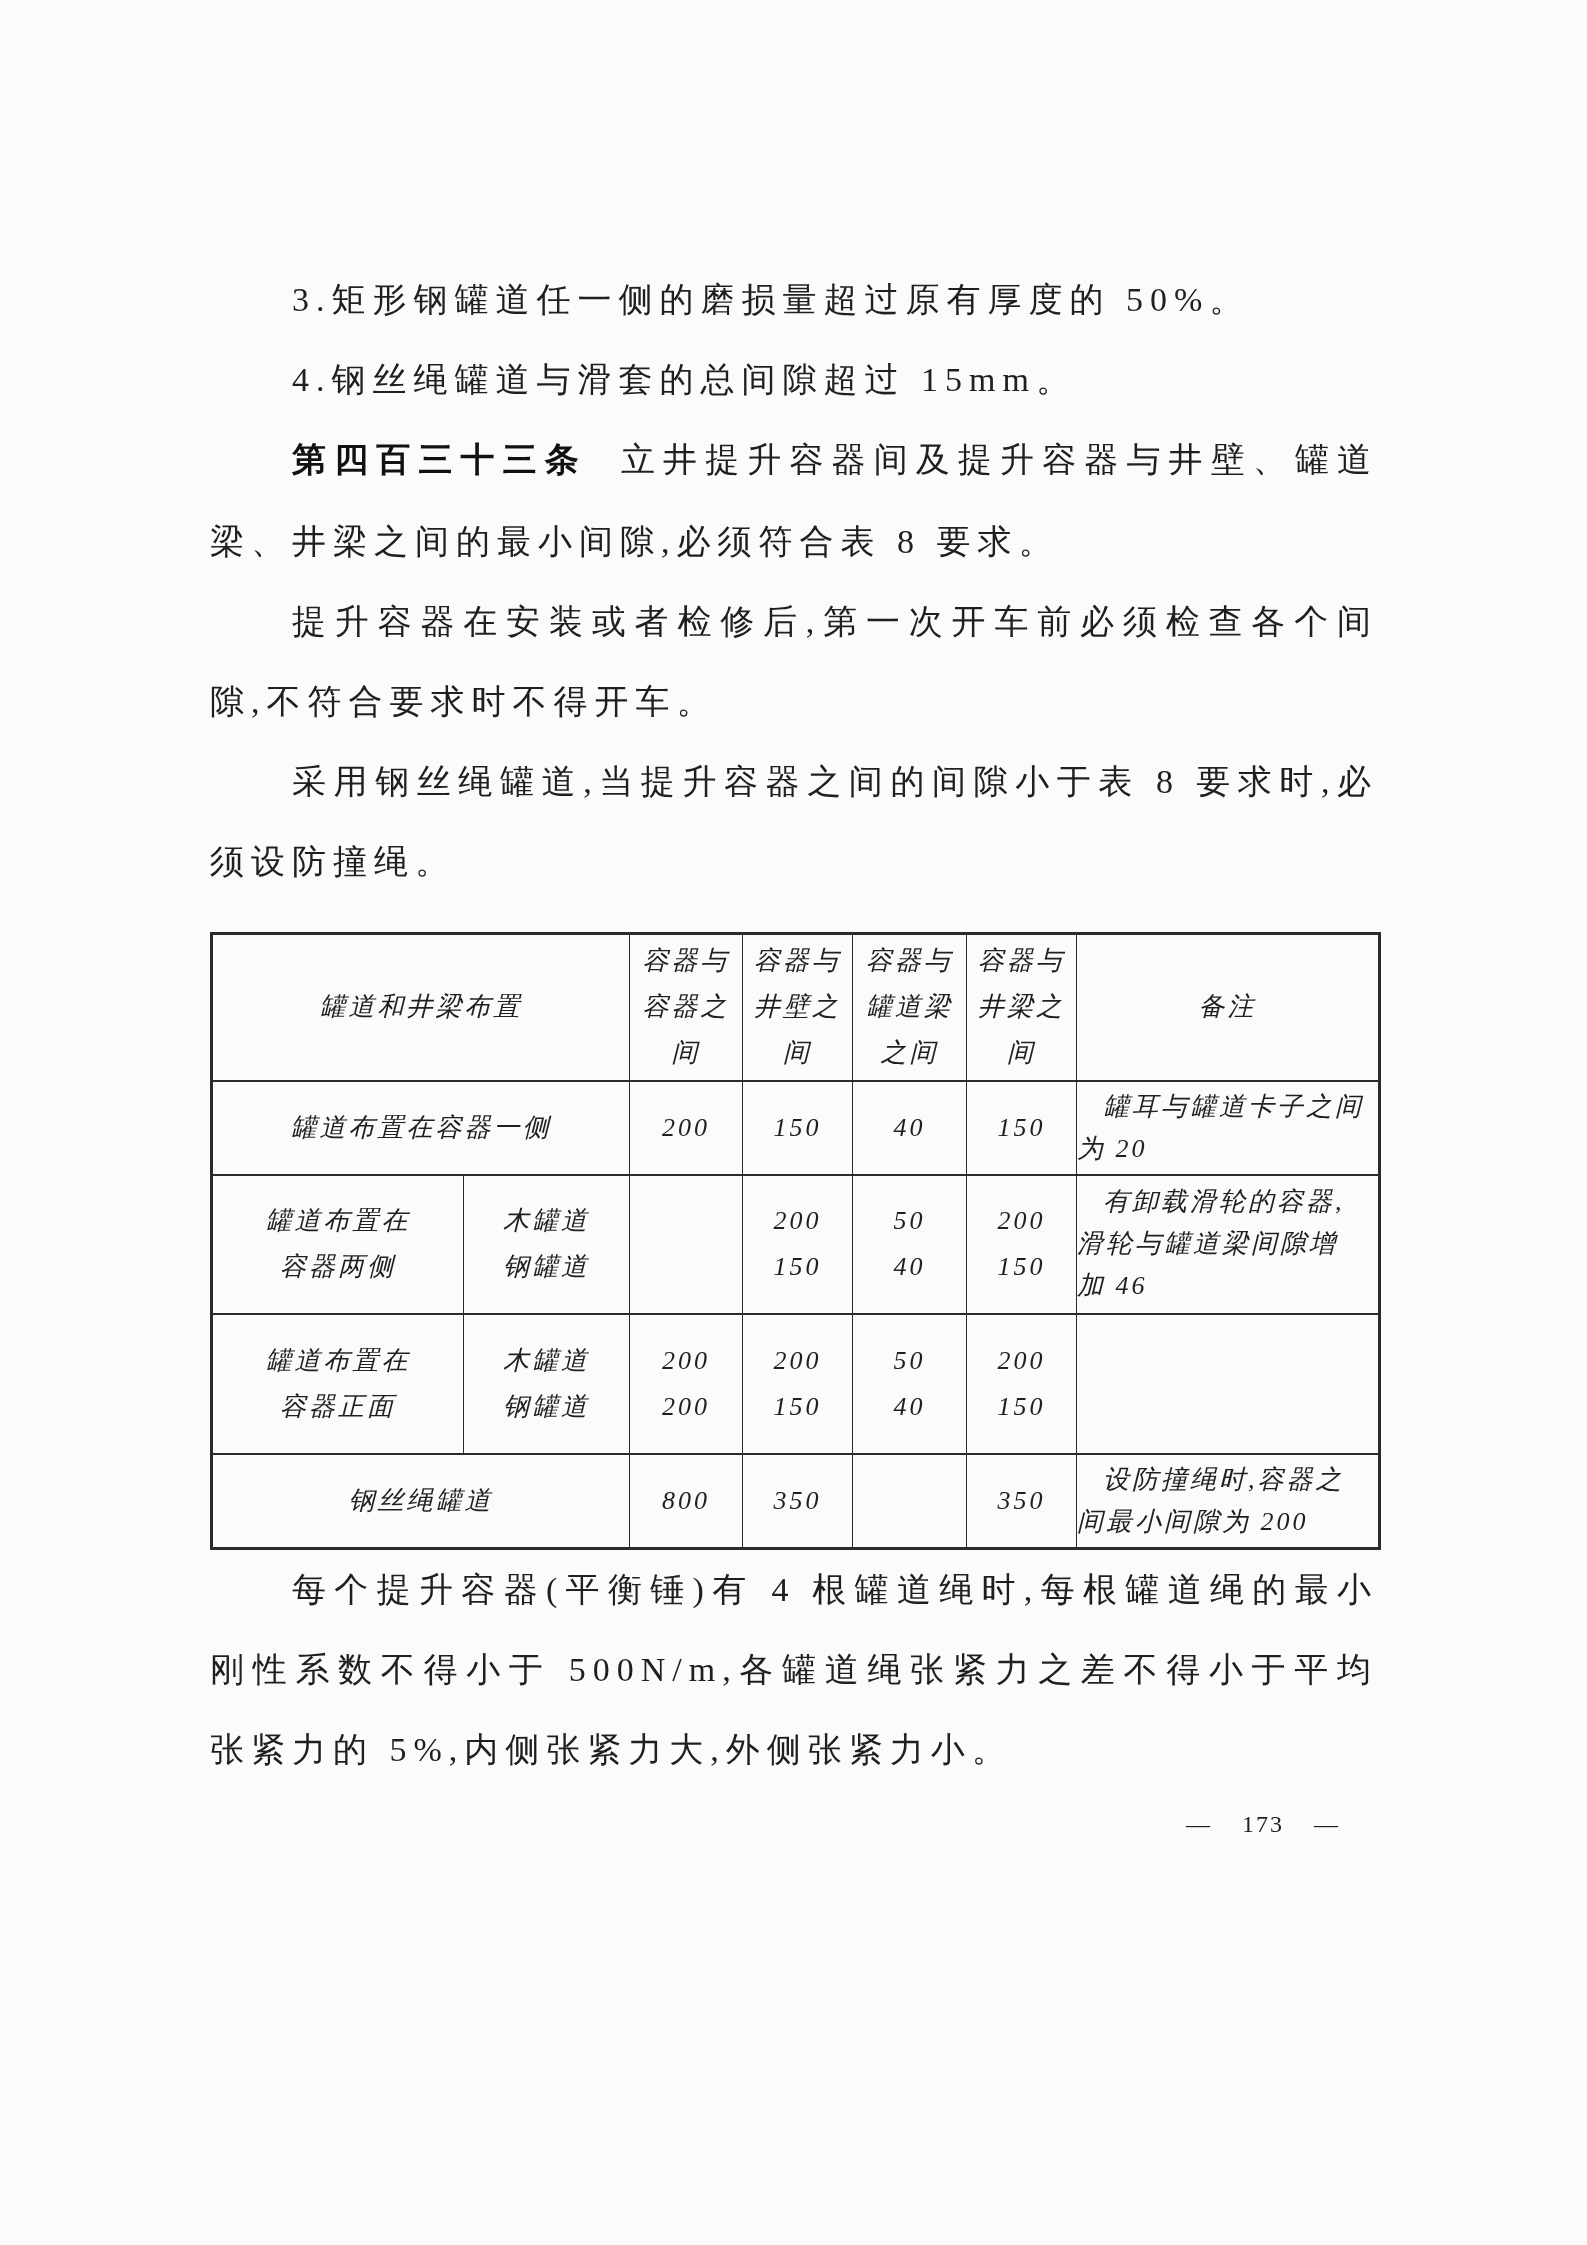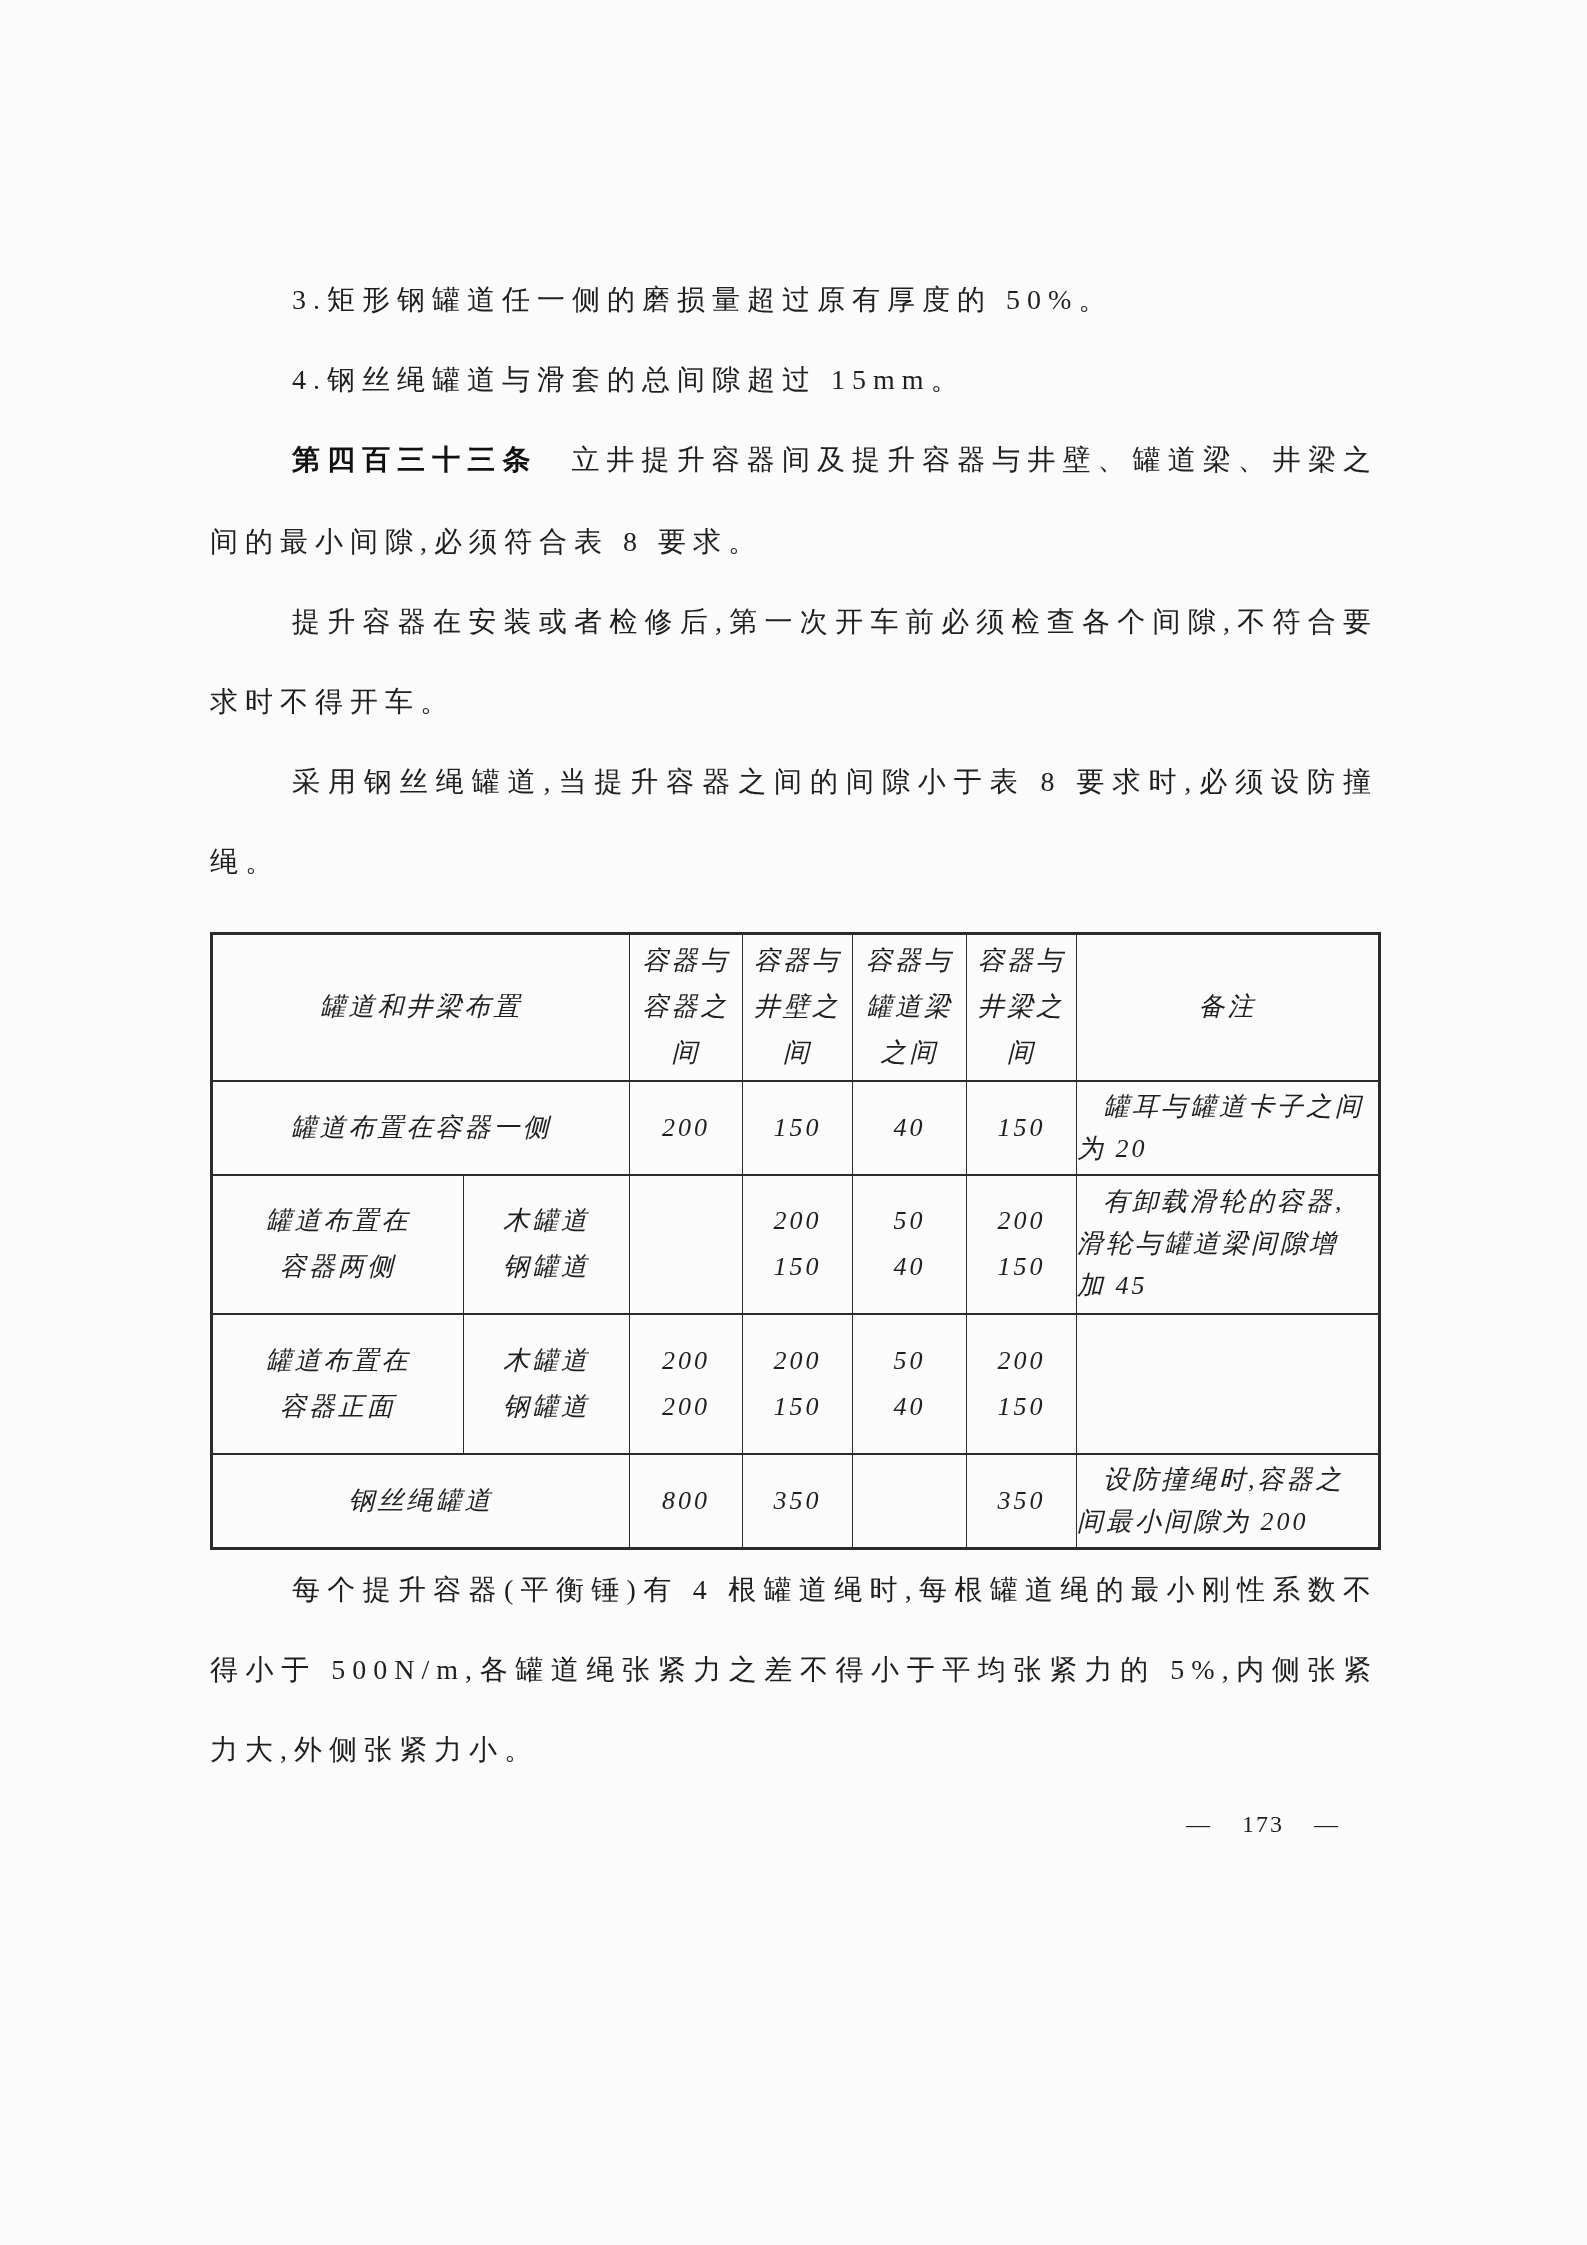--- a/index.html
+++ b/index.html
@@ -18,21 +18,21 @@
     overflow: hidden;
   }
   .content {
     position: absolute;
     left: 210px;
     top: 260px;
     width: 1168px;
   }
   .body-para {
     margin: 0;
-    font-size: 28px;
+    font-size: 34px;
     letter-spacing: 7px;
     line-height: 80px;
     text-align: justify;
     text-justify: inter-ideograph;
     text-indent: 82px;
   }
   .article-label {
     font-family: Liberation Mono, monospace;
     font-weight: bold;
     color: #111;
@@ -159,21 +159,21 @@
 钢罐道</td>
           <td></td>
           <td>200
 150</td>
           <td>50
 40</td>
           <td>200
 150</td>
           <td class="remark">有卸载滑轮的容器,
 滑轮与罐道梁间隙增
-加 45</td>
+加 46</td>
         </tr>
 
         <tr class="row-3">
           <td>罐道布置在
 容器正面</td>
           <td>木罐道
 钢罐道</td>
           <td>200
 200</td>
           <td>200

